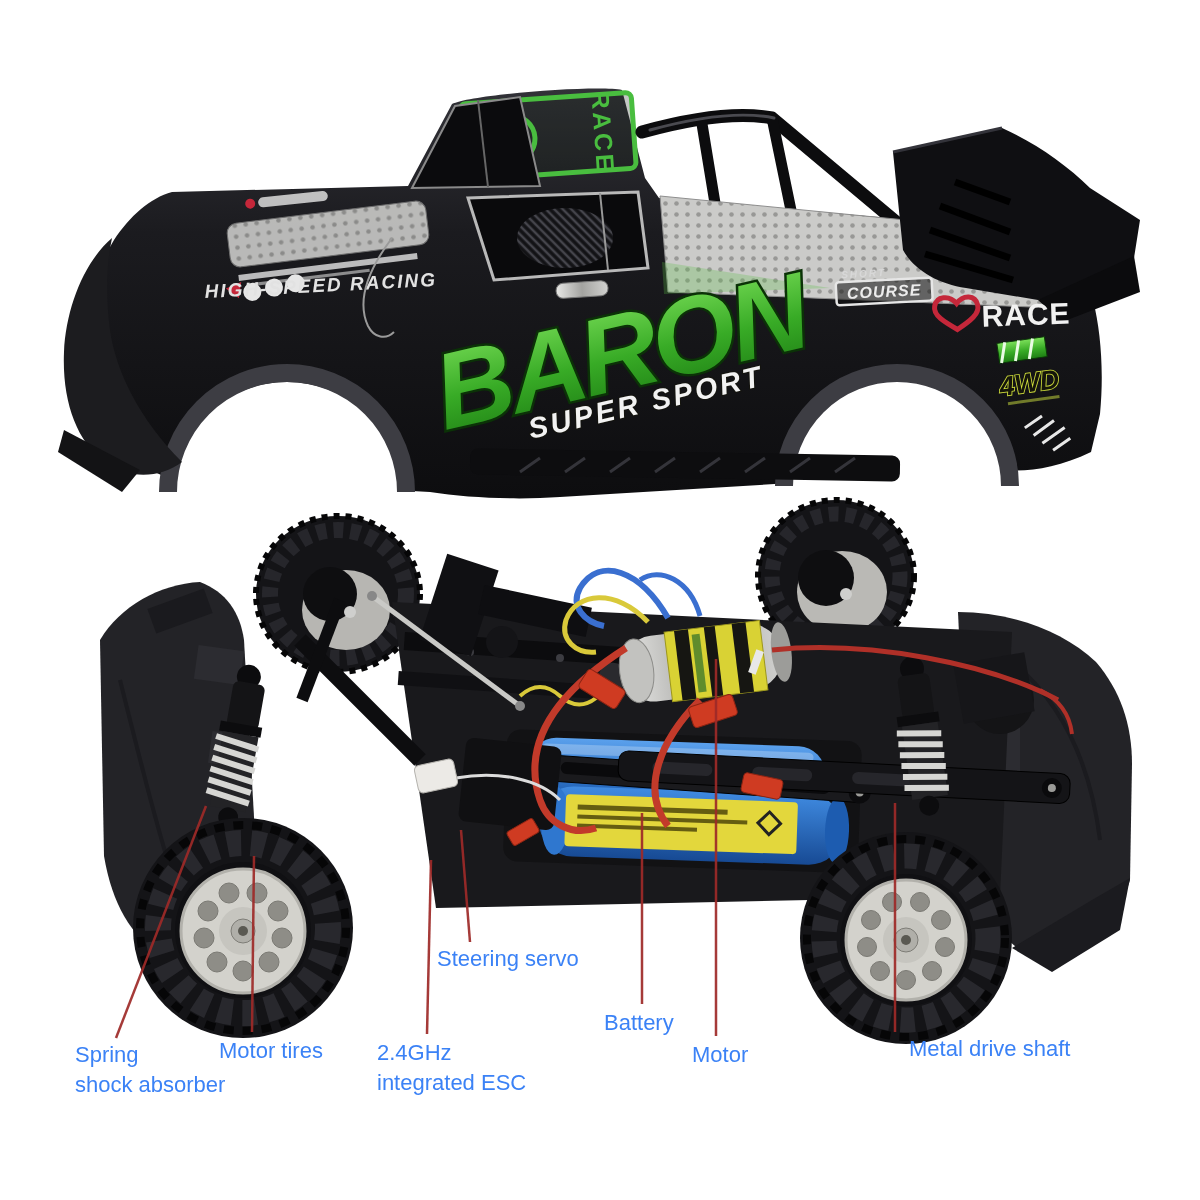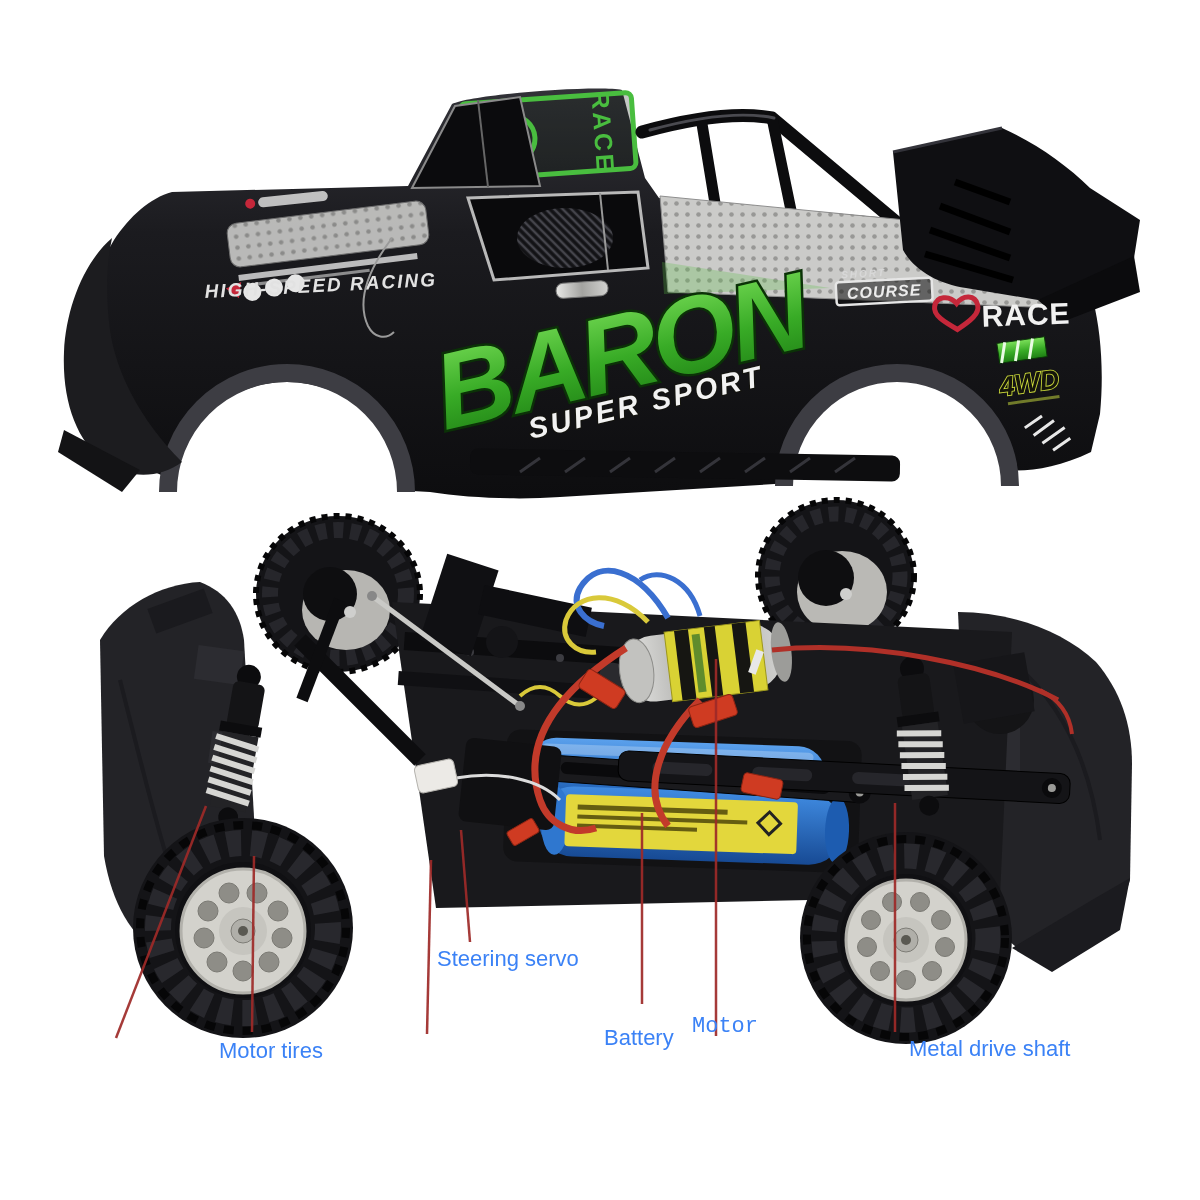--- a/index.html
+++ b/index.html
@@ -393,28 +393,36 @@
     <line x1="116" y1="1038" x2="206" y2="806"></line>
     <line x1="252" y1="1032" x2="254" y2="856"></line>
     <line x1="427" y1="1034" x2="431" y2="860"></line>
     <line x1="470" y1="942" x2="461" y2="830"></line>
     <line x1="642" y1="1004" x2="642" y2="813"></line>
     <line x1="716" y1="1036" x2="716" y2="659"></line>
     <line x1="895" y1="1032" x2="895" y2="803"></line>
   </g>
 </svg>
 
+<div class="callout" style="left:75px;top:1040px;">
+  <span>Spring</span>
+  <span>shock absorber</span>
+</div>
 <div class="callout" style="left:219px;top:1036px;">
   <span>Motor tires</span>
 </div>
+<div class="callout" style="left:377px;top:1038px;">
+  <span>2.4GHz</span>
+  <span>integrated ESC</span>
+</div>
 <div class="callout" style="left:437px;top:944px;">
   <span>Steering servo</span>
 </div>
-<div class="callout" style="left:604px;top:1008px;margin-top:15px;">
+<div class="callout" style="left:604px;top:1008px;">
   <span>Battery</span>
 </div>
-<div class="callout" style="left:692px;top:1012px;font-family:Liberation Mono, monospace;">
+<div class="callout" style="left:692px;top:1040px;">
   <span>Motor</span>
 </div>
 <div class="callout" style="left:909px;top:1034px;">
   <span>Metal drive shaft</span>
 </div>
 </div>
 
 </body></html>

